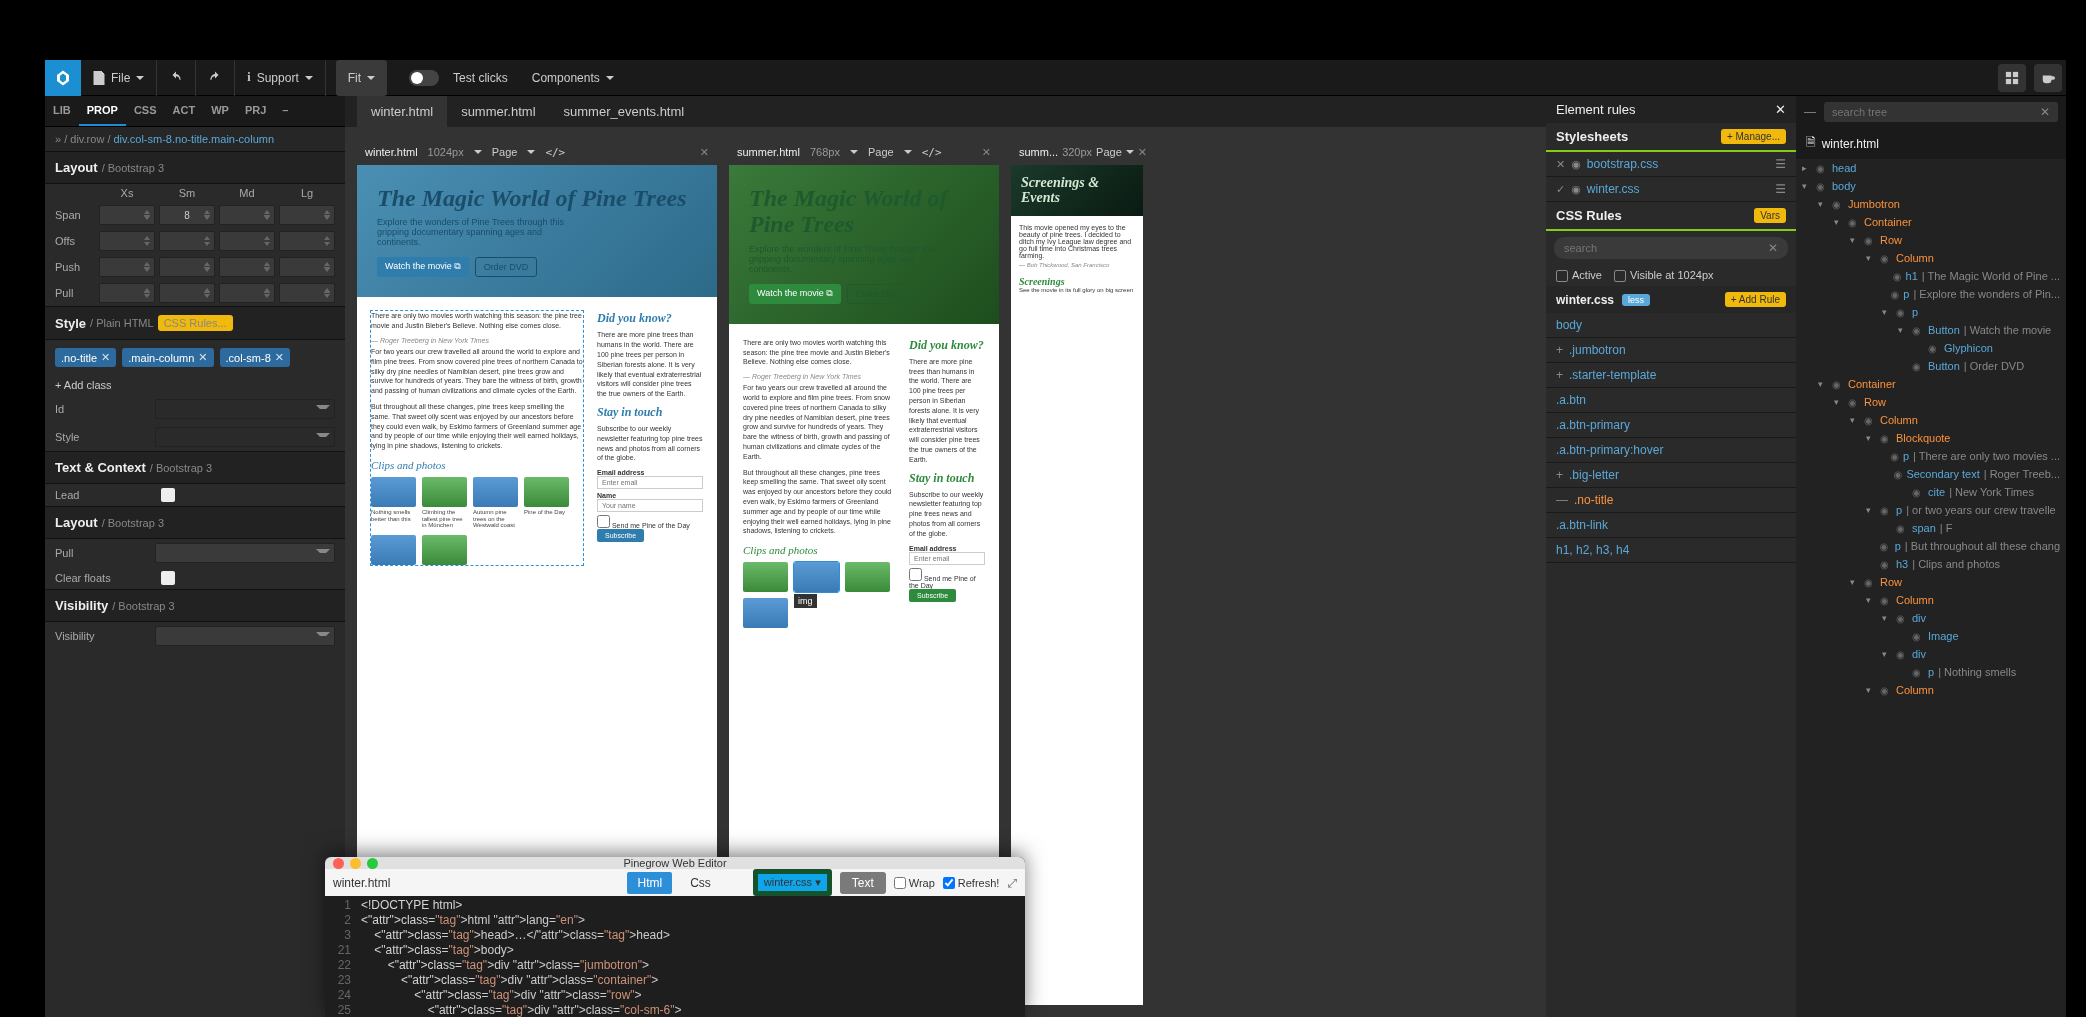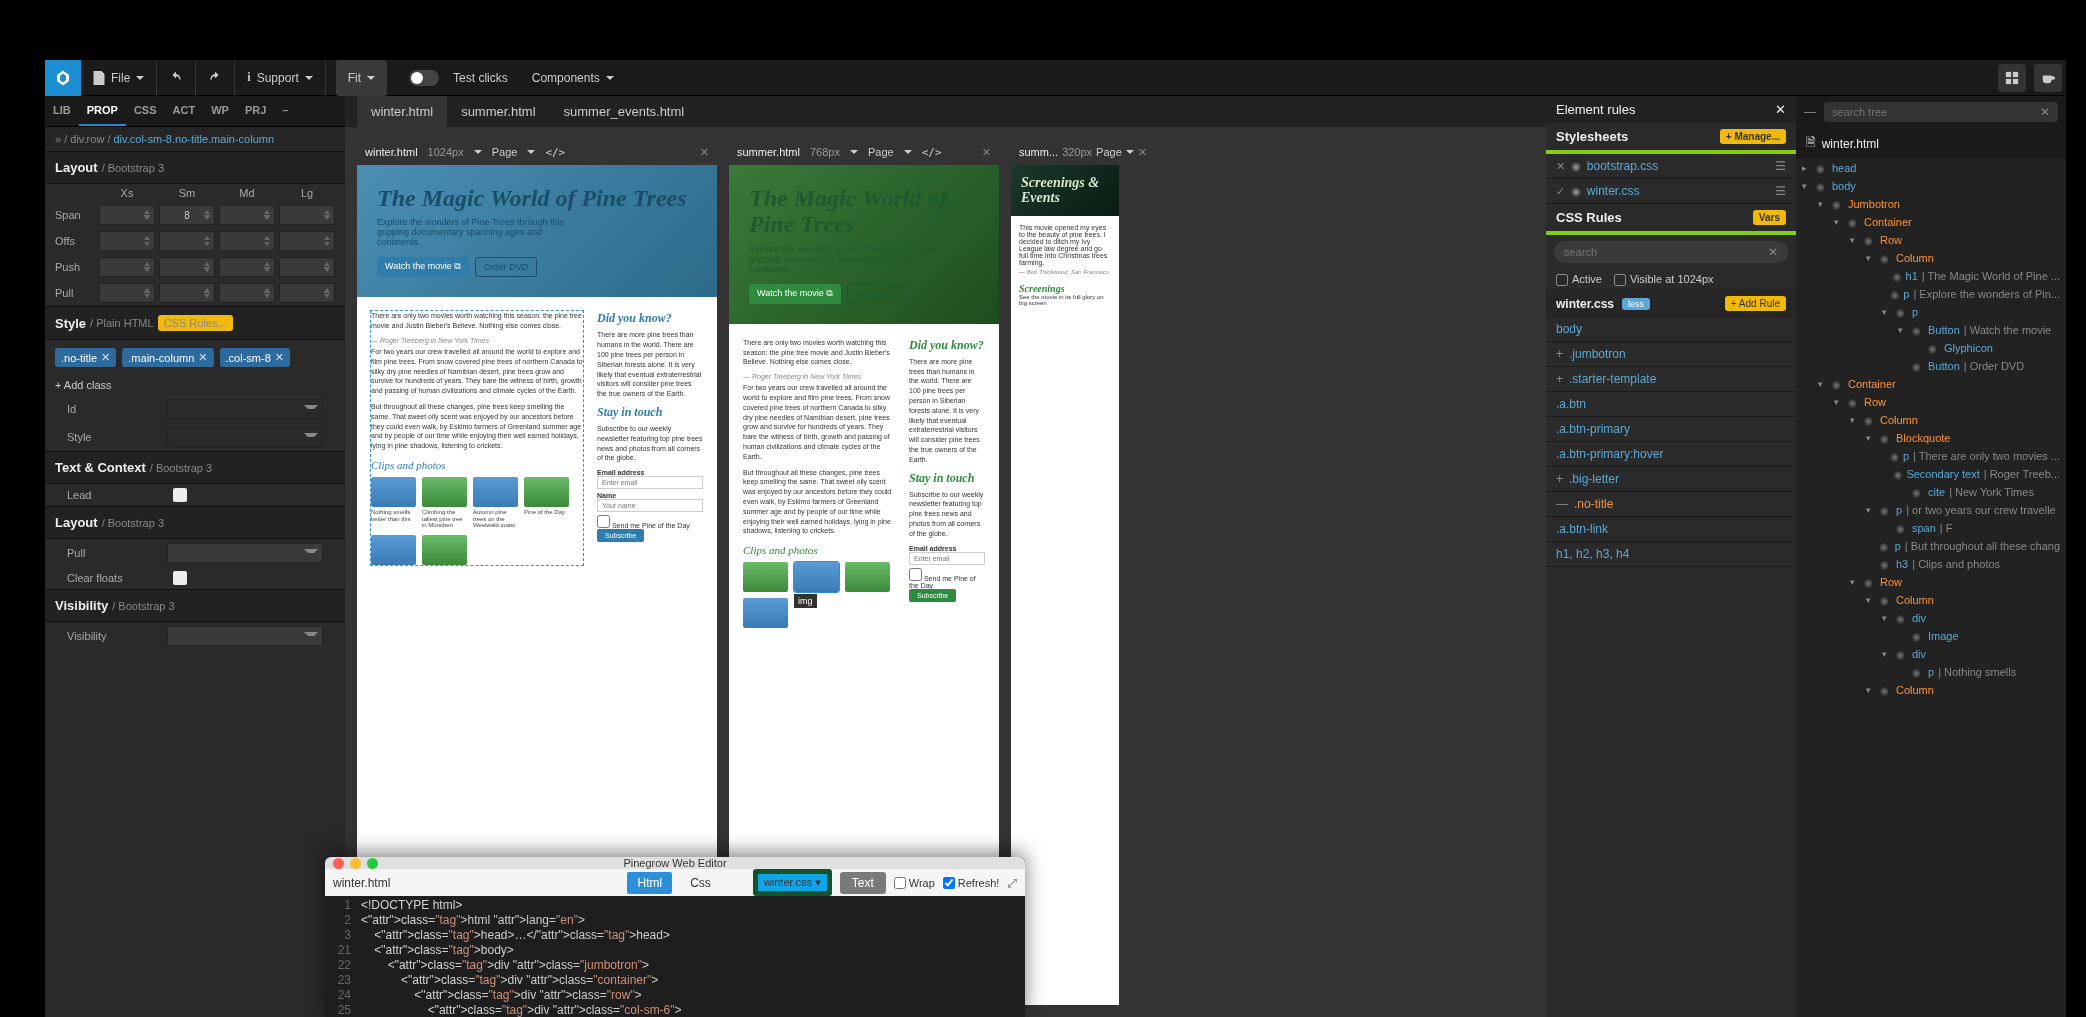--- a/index.html
+++ b/index.html
@@ -32,21 +32,21 @@
 .badge-yellow { background: #f0b90b; color: #333; font-size: 10px; padding: 2px 6px; border-radius: 3px; margin-left: auto; cursor: pointer; }
 .grid-row { display: flex; align-items: center; padding: 3px 10px; gap: 4px; }
 .grid-label { width: 40px; color: #aaa; font-size: 11px; }
 .grid-hdr-cell { flex: 1; text-align: center; color: #aaa; font-size: 11px; }
 .grid-cell { flex: 1; height: 20px; background: #3a3a3a; border: 1px solid #222; border-radius: 2px; display: flex; align-items: center; justify-content: center; font-size: 10px; color: #ccc; position: relative; }
 .grid-cell::after { content: ''; position: absolute; right: 4px; width: 6px; height: 10px; background: linear-gradient(#666 0 45%, transparent 45% 55%, #666 55%); clip-path: polygon(0 40%, 50% 0, 100% 40%, 100% 60%, 50% 100%, 0 60%); }
 .chips { display: flex; flex-wrap: wrap; gap: 6px; padding: 8px 10px; }
 .chip { background: #2d6a9e; color: #fff; padding: 3px 6px; border-radius: 3px; font-size: 11px; display: flex; align-items: center; gap: 4px; }
 .chip .x { cursor: pointer; opacity: 0.8; }
 .add-class { color: #ccc; padding: 4px 10px; cursor: pointer; font-size: 11px; }
-.field-row { display: flex; align-items: center; padding: 4px 22px; }
+.field-row { display: flex; align-items: center; padding: 4px 10px; }
 .field-row label { width: 100px; color: #aaa; font-size: 11px; }
 .field-row .sel { flex: 1; height: 20px; background: #3a3a3a; border: 1px solid #222; border-radius: 2px; position: relative; }
 .field-row .sel::after { content: ''; position: absolute; right: 4px; top: 5px; width: 6px; height: 10px; border-top: 4px solid #888; border-left: 4px solid transparent; border-right: 4px solid transparent; }
 .check { width: 14px; height: 14px; background: #eee; border-radius: 2px; margin-left: 6px; }
 
 
 .center { flex: 1; background: #333; display: flex; flex-direction: column; min-width: 0; }
 .file-tabs { display: flex; background: #222; padding: 0 12px; }
 .file-tab { padding: 8px 14px; color: #ccc; font-size: 13px; cursor: pointer; }
 .file-tab.active { background: #333; }
@@ -85,21 +85,21 @@
 .thumb-img { width: 45px; height: 30px; background: linear-gradient(#5a9bd5, #3a7ab5); border-radius: 2px; }
 .thumb-img.g { background: linear-gradient(#6aba6a, #3a8a3a); }
 .thumb-cap { font-size: 6px; color: #444; margin-top: 2px; line-height: 1.1; }
 .side-input { width: 100%; border: 1px solid #ccc; padding: 2px 4px; font-size: 7px; margin-bottom: 3px; }
 .side-btn { background: #2e8a3d; color: #fff; padding: 3px 8px; font-size: 7px; border-radius: 2px; display: inline-block; }
 
 
 .rules-panel { width: 250px; background: #2a2a2a; display: flex; flex-direction: column; }
 .rules-hdr { background: #222; padding: 6px 10px; display: flex; align-items: center; font-size: 13px; color: #eee; }
 .rules-hdr .close { margin-left: auto; cursor: pointer; }
-.rules-sec { padding: 6px 10px; display: flex; align-items: center; border-bottom: 4px solid #84cc16; font-weight: bold; }
+.rules-sec { padding: 6px 10px; display: flex; align-items: center; border-bottom: 2px solid #84cc16; }
 .rules-sec b { color: #eee; font-size: 13px; }
 .ss-row { padding: 5px 10px; display: flex; align-items: center; gap: 6px; font-size: 12px; border-bottom: 1px solid #1a1a1a; }
 .ss-link { color: #5aa8d8; cursor: pointer; }
 .ss-icon { color: #888; font-size: 11px; }
 .search-box { margin: 6px 8px; background: #3a3a3a; border-radius: 10px; padding: 4px 10px; display: flex; align-items: center; }
 .search-box input { background: transparent; border: none; color: #ccc; flex: 1; outline: none; font-size: 11px; }
 .chk-row { padding: 4px 10px; display: flex; gap: 12px; align-items: center; font-size: 11px; }
 .chk { width: 12px; height: 12px; border: 1px solid #888; border-radius: 2px; display: inline-block; margin-right: 4px; vertical-align: middle; }
 .file-sec { padding: 6px 10px; display: flex; align-items: center; gap: 8px; background: #262626; }
 .pill { background: #5aa8d8; color: #fff; font-size: 9px; padding: 1px 6px; border-radius: 3px; }
@@ -441,21 +441,21 @@
                 <p>Subscribe to our weekly newsletter featuring top pine trees news and photos from all corners of the globe.</p>
                 <div style="font-size:7px;font-weight:bold">Email address</div>
                 <input class="side-input" placeholder="Enter email" style="">
                 <div style="font-size:7px"><input type="checkbox" style=""> <span>Send me Pine of the Day</span></div>
                 <span class="side-btn">Subscribe</span>
               </div>
             </div>
           </div>
         </div>
 
-        <div class="preview" style="width:108px">
+        <div class="preview" style="width:132px">
           <div class="preview-hdr" style="gap:4px">
             <span class="name">summ...</span>
             <span class="dim">320px</span>
             <span>Page</span>
             <span class="caret-down"></span>
             <span class="close">✕</span>
           </div>
           <div class="preview-body">
             <div class="pine-hero dark" style="padding:10px">
               <h2 style="font-size:14px;color:#d4e8d4">Screenings &amp; Events</h2>

